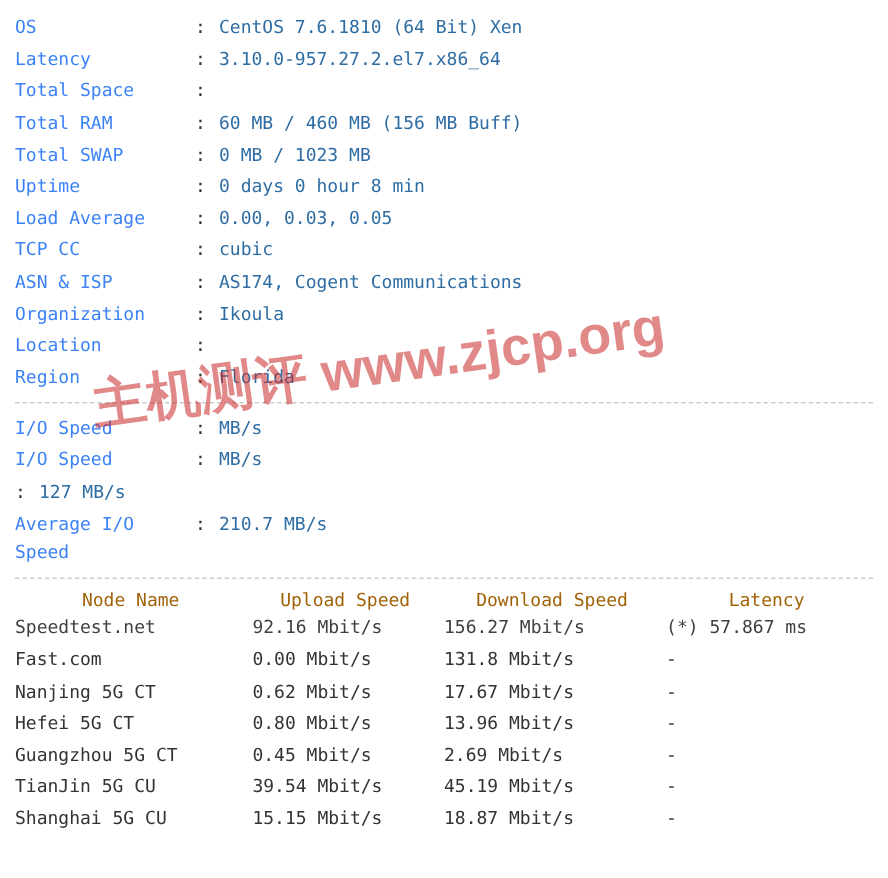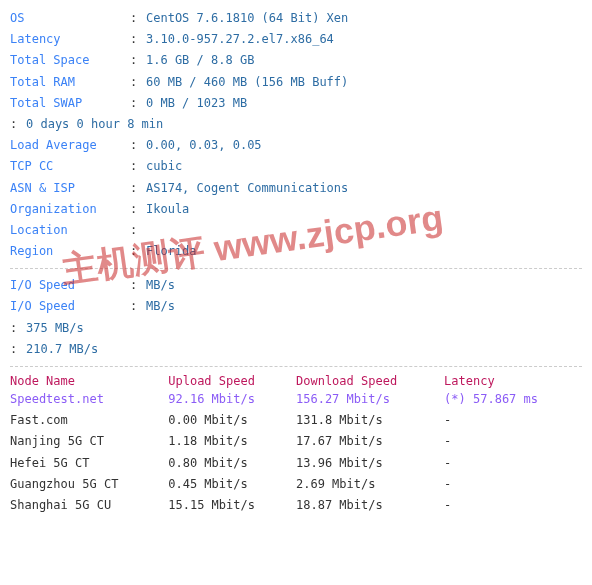--- a/index.html
+++ b/index.html
@@ -49,63 +49,63 @@
       white-space: nowrap;
       font-family: sans-serif;
       z-index: 10;
     }
     .network-table {
       width: 100%;
       border-collapse: collapse;
       margin-top: 4px;
     }
     .network-table th {
-      text-align: left;
+      text-align: center;
       font-weight: normal;
-      color: #be185d;
+      color: #a16207;
       padding: 1px 4px 1px 0;
     }
     .network-table td {
       padding: 1px 4px 1px 0;
       line-height: 1.6;
     }
-    .green { color: #8b5cf6; }
+    .green { color: #404040; }
   </style>
 </head>
 <body>
 
 <div class="watermark">主机测评 www.zjcp.org</div>
 
 <div>
   <div class="info-row">
     <span class="info-label">OS</span>
     <span class="info-colon">:</span>
     <span class="info-value">CentOS 7.6.1810 (64 Bit) Xen</span>
   </div>
   <div class="info-row">
     <span class="info-label">Latency</span>
     <span class="info-colon">:</span>
     <span class="info-value">3.10.0-957.27.2.el7.x86_64</span>
   </div>
   <div class="info-row">
     <span class="info-label">Total Space</span>
     <span class="info-colon">:</span>
-    <span class="info-value">1.6 GB / 8.8 GB</span>
   </div>
   <div class="info-row">
     <span class="info-label">Total RAM</span>
     <span class="info-colon">:</span>
     <span class="info-value">60 MB / 460 MB (156 MB Buff)</span>
   </div>
   <div class="info-row">
     <span class="info-label">Total SWAP</span>
     <span class="info-colon">:</span>
     <span class="info-value">0 MB / 1023 MB</span>
   </div>
   <div class="info-row">
+    <span class="info-label">Uptime</span>
     <span class="info-colon">:</span>
     <span class="info-value">0 days 0 hour 8 min</span>
   </div>
   <div class="info-row">
     <span class="info-label">Load Average</span>
     <span class="info-colon">:</span>
     <span class="info-value">0.00, 0.03, 0.05</span>
   </div>
   <div class="info-row">
     <span class="info-label">TCP CC</span>
@@ -141,23 +141,24 @@
     <span class="info-colon">:</span>
     <span class="info-value">MB/s</span>
   </div>
   <div class="info-row">
     <span class="info-label">I/O Speed</span>
     <span class="info-colon">:</span>
     <span class="info-value">MB/s</span>
   </div>
   <div class="info-row">
     <span class="info-colon">:</span>
-    <span class="info-value">375 MB/s</span>
-  </div>
-  <div class="info-row">
+    <span class="info-value">127 MB/s</span>
+  </div>
+  <div class="info-row">
+    <span class="info-label">Average I/O Speed</span>
     <span class="info-colon">:</span>
     <span class="info-value">210.7 MB/s</span>
   </div>
 </div>
 
 <hr class="divider">
 
 <div>
   <table class="network-table">
     <thead>
@@ -176,37 +177,43 @@
           <td class="green">(*) 57.867 ms</td>
         </tr>
         <tr>
           <td>Fast.com</td>
           <td>0.00 Mbit/s</td>
           <td>131.8 Mbit/s</td>
           <td>-</td>
         </tr>
         <tr>
           <td>Nanjing 5G   CT</td>
-          <td>1.18 Mbit/s</td>
+          <td>0.62 Mbit/s</td>
           <td>17.67 Mbit/s</td>
           <td>-</td>
         </tr>
         <tr>
           <td>Hefei 5G   CT</td>
           <td>0.80 Mbit/s</td>
           <td>13.96 Mbit/s</td>
           <td>-</td>
         </tr>
         <tr>
           <td>Guangzhou 5G CT</td>
           <td>0.45 Mbit/s</td>
           <td>2.69 Mbit/s</td>
           <td>-</td>
         </tr>
         <tr>
+          <td>TianJin 5G   CU</td>
+          <td>39.54 Mbit/s</td>
+          <td>45.19 Mbit/s</td>
+          <td>-</td>
+        </tr>
+        <tr>
           <td>Shanghai 5G  CU</td>
           <td>15.15 Mbit/s</td>
           <td>18.87 Mbit/s</td>
           <td>-</td>
         </tr>
       </tbody>
   </table>
 </div>
 
 </body></html>

